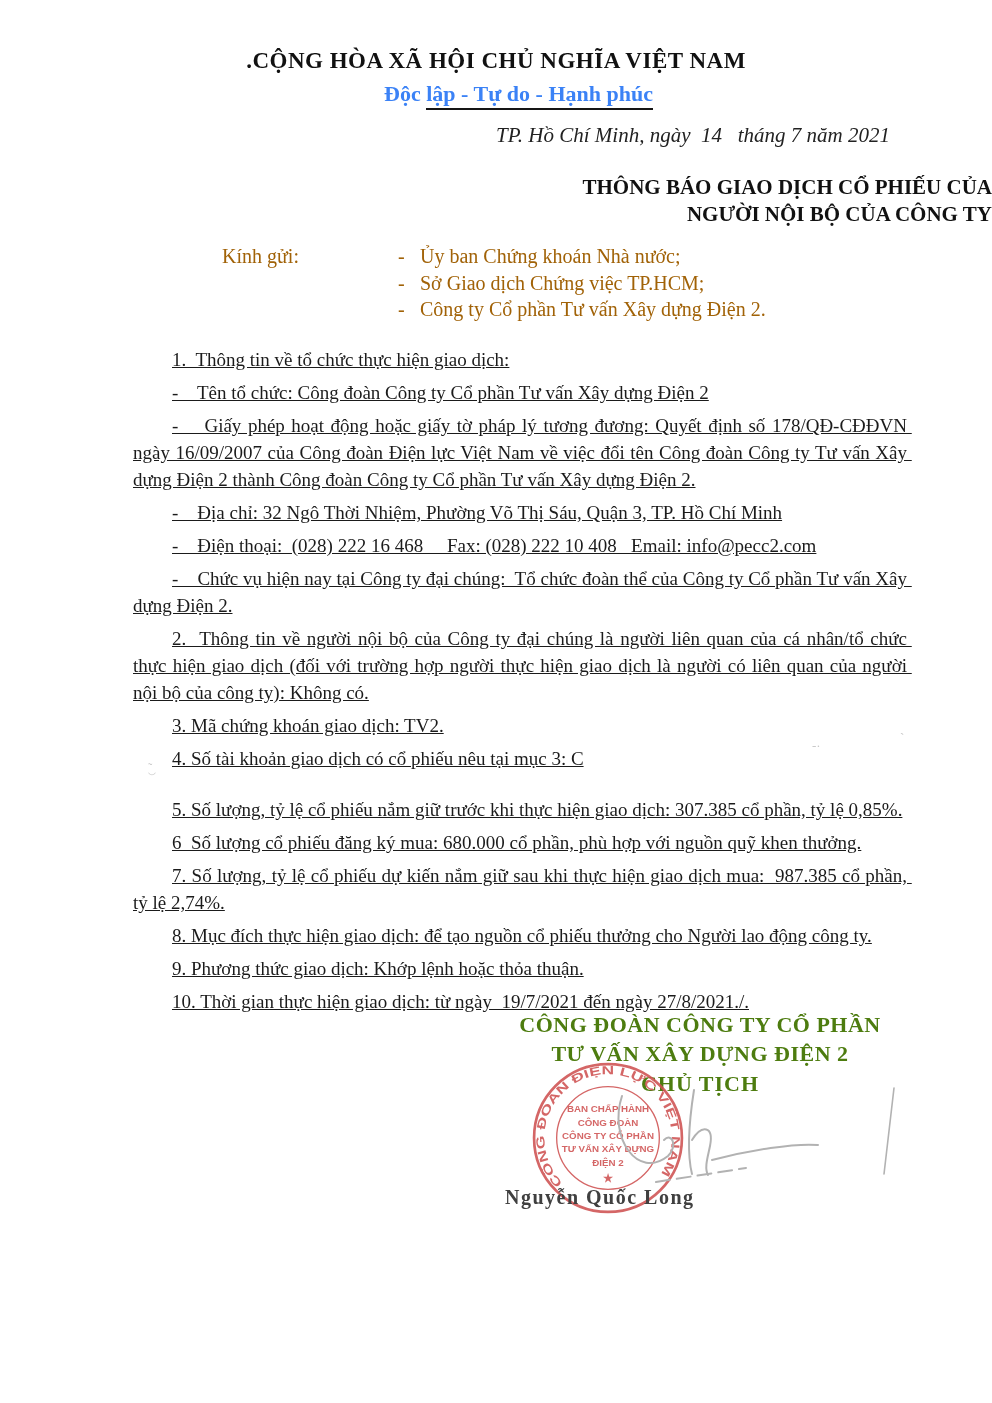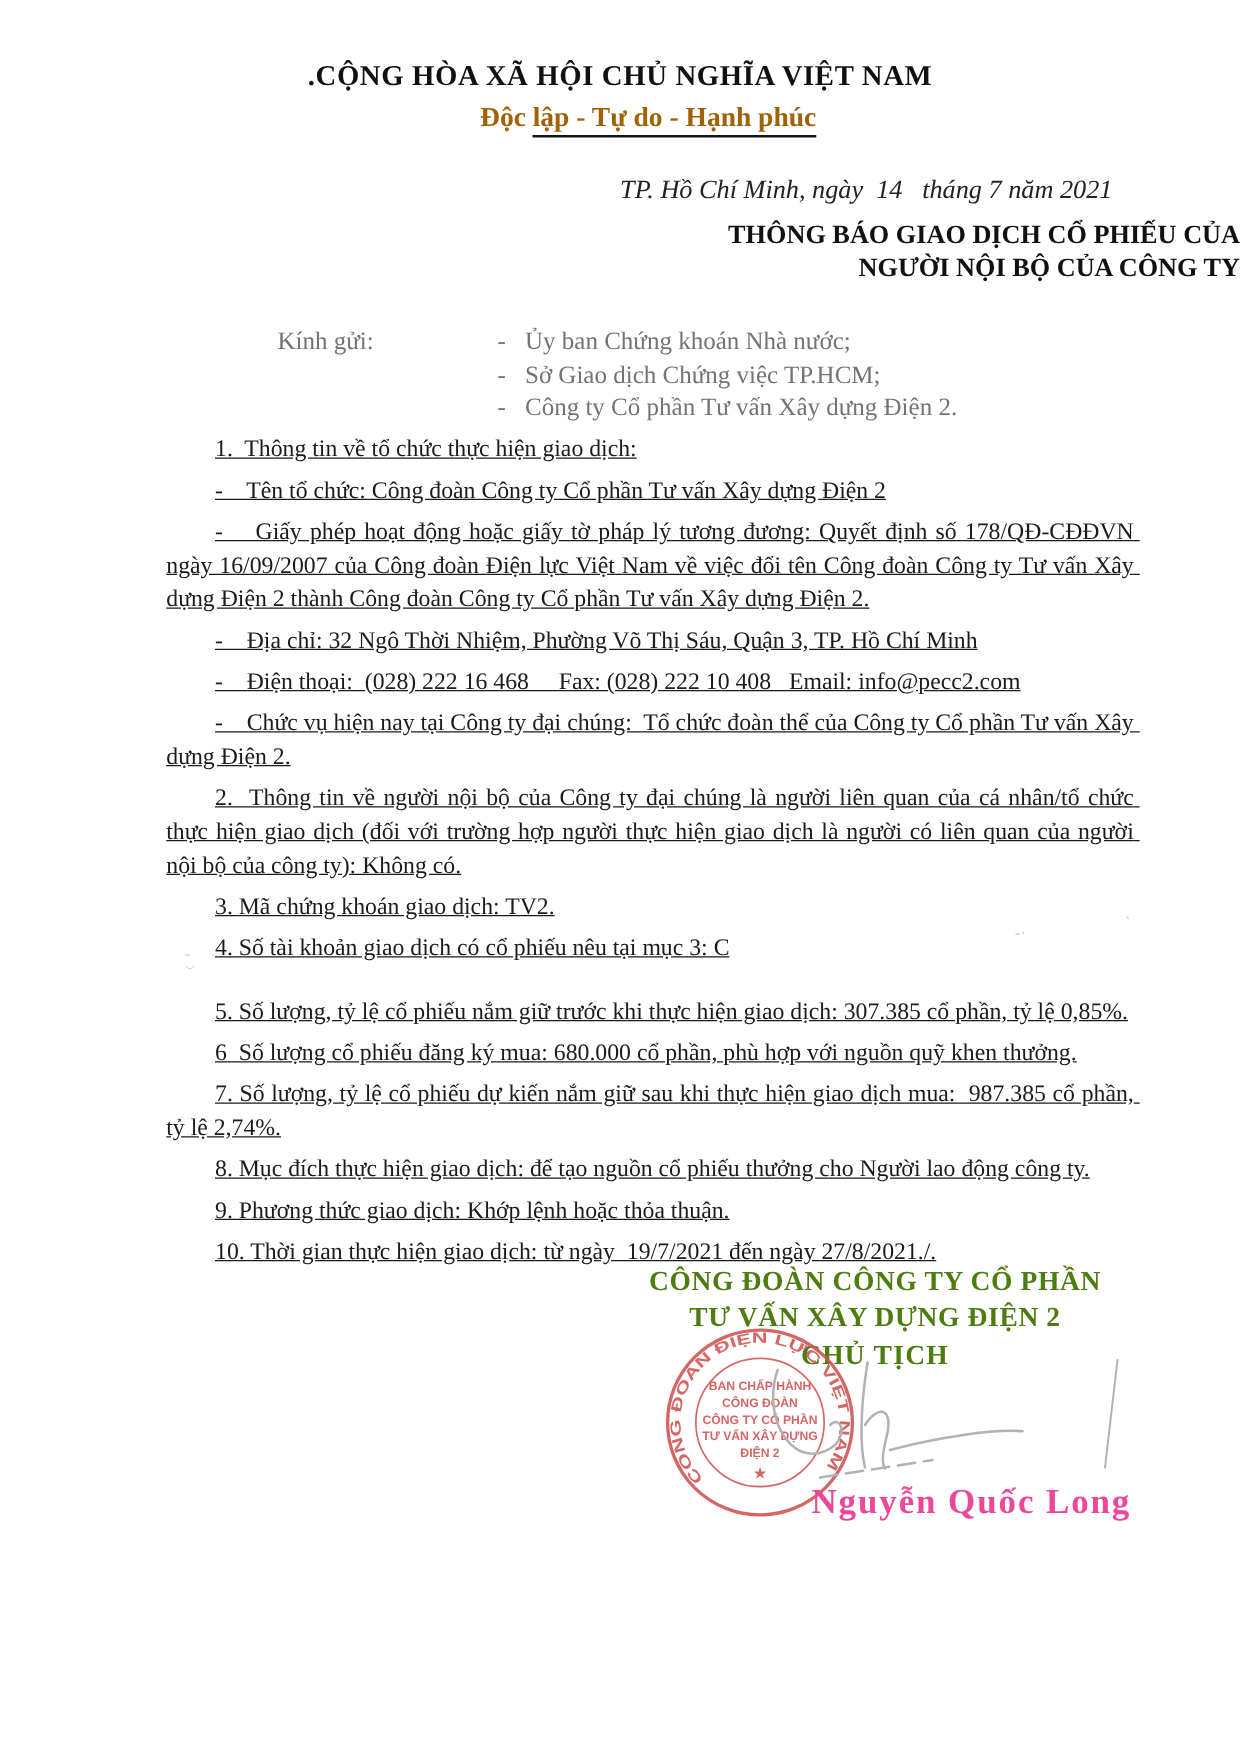--- a/index.html
+++ b/index.html
@@ -8,33 +8,32 @@
     width:992px;height:1403px;
     background:#ffffff;
     font-family:"Liberation Serif","DejaVu Serif",serif;
     color:#1b1b1b;
     overflow:hidden;
     margin:0 auto;
   }
   
   .nat-header{position:absolute;top:48px;left:0;width:100%;text-align:center;}
   .nat-line1{font-size:23px;font-weight:bold;letter-spacing:.5px;color:#111;}
-  .motto{margin-top:7px;font-size:22px;font-weight:bold;color:#a16207;padding-left:45px;}
+  .motto{margin-top:7px;font-size:22px;font-weight:bold;color:#3b82f6;padding-left:45px;}
   .motto .u{border-bottom:2px solid #151515;padding-bottom:2px;}
   .dateline{
     position:absolute;top:123px;right:102px;
     font-size:21px;font-style:italic;color:#222;
     white-space:pre;
-    margin-top:16px;
   }
   
   .doc-title{position:absolute;top:174px;left:0;width:100%;text-align:right;
     font-size:21px;font-weight:bold;line-height:27px;color:#111;}
   
-  .recipients{position:absolute;top:260px;left:222px;font-size:20px;color:#737373;}
+  .recipients{position:absolute;top:243px;left:222px;font-size:20px;color:#a16207;}
   .recipients-row{display:flex;align-items:flex-start;line-height:26.5px;}
   .recipients-label{width:98px;flex:0 0 auto;}
   .recipients-dash{width:22px;flex:0 0 auto;text-align:left;margin-left:78px;}
   .recipients-text{white-space:pre;}
   
   .body-text{position:absolute;top:346px;left:133px;width:774px;text-decoration:underline;}
   .para{
     margin:0 0 6px 0;
     font-size:19px;line-height:27px;
     text-indent:39px;
@@ -46,22 +45,22 @@
   
   .artifact{position:absolute;color:#9a9a9a;opacity:.55;font-size:13px;}
   
   .sig-block{
     position:absolute;top:1010px;left:470px;width:460px;
     text-align:center;color:#4d7c0f;
   }
   .sig-org{font-size:22px;font-weight:bold;letter-spacing:.5px;line-height:29px;}
   .sig-role{font-size:22px;font-weight:bold;letter-spacing:1px;line-height:29px;margin-top:1px;}
   .sig-name{
-    position:absolute;top:1186px;left:505px;width:400px;text-align:right;
-    font-size:28px;font-weight:bold;letter-spacing:1.5px;color:#ec4899;
+    position:absolute;top:1186px;left:505px;width:400px;text-align:left;
+    font-size:20px;font-weight:bold;letter-spacing:1.5px;color:#404040;
   }
   
   .stamp{position:absolute;left:531px;top:1061px;width:154px;height:154px;opacity:.88;}
   .stamp svg{width:100%;height:100%;}
   
   .scribble{position:absolute;left:560px;top:1078px;width:370px;height:125px;}
 </style>
 </head>
 <body>
 

